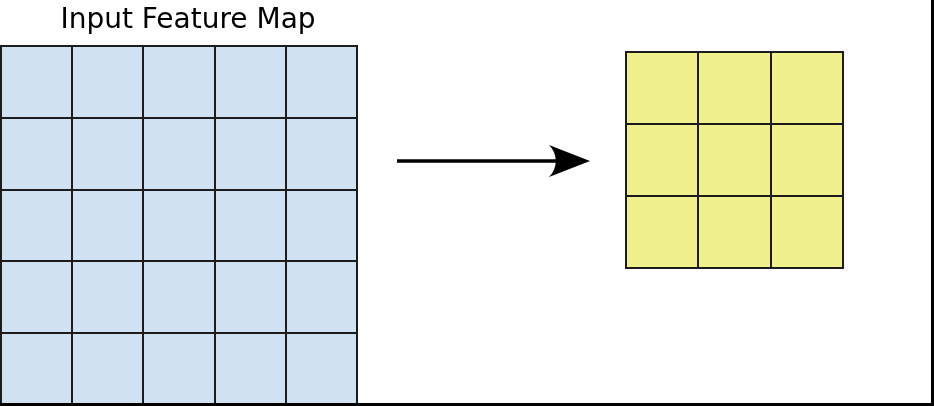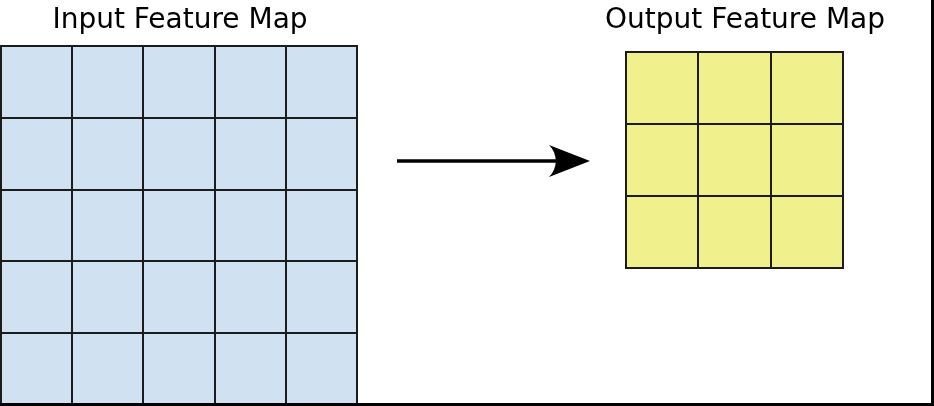--- a/index.html
+++ b/index.html
@@ -22,21 +22,21 @@
   .map-title {
     position: absolute;
     top: 3px;
     font-size: 28px;
     line-height: 32px;
     font-weight: 400;
     text-align: center;
     white-space: nowrap;
     color: #000000;
   }
-  #input-title  { left: 0px;   width: 360px; }
+  #input-title  { left: 8px;   width: 360px; }
   #output-title { left: 565px; width: 360px; }
   .feature-grid {
     position: absolute;
     display: grid;
     box-sizing: border-box;
     padding: 2px;
     gap: 2px;
   }
   #input-grid {
     left: 0px;
@@ -57,21 +57,20 @@
     top: 141px;
   }
 </style>
 </head>
 <body>
 
 <div id="canvas">
 
   <div id="input-title" class="map-title">Input Feature Map</div>
 
-  <div id="output-title" class="map-title">Output Feature Map</div>
 
   <div id="input-grid" class="feature-grid" style="grid-template-columns: repeat(5, 1fr); background: rgb(28, 28, 28);">
       <div class="cell" style="background: rgb(208, 226, 242);"></div>
       <div class="cell" style="background: rgb(208, 226, 242);"></div>
       <div class="cell" style="background: rgb(208, 226, 242);"></div>
       <div class="cell" style="background: rgb(208, 226, 242);"></div>
       <div class="cell" style="background: rgb(208, 226, 242);"></div>
       <div class="cell" style="background: rgb(208, 226, 242);"></div>
       <div class="cell" style="background: rgb(208, 226, 242);"></div>
       <div class="cell" style="background: rgb(208, 226, 242);"></div>

